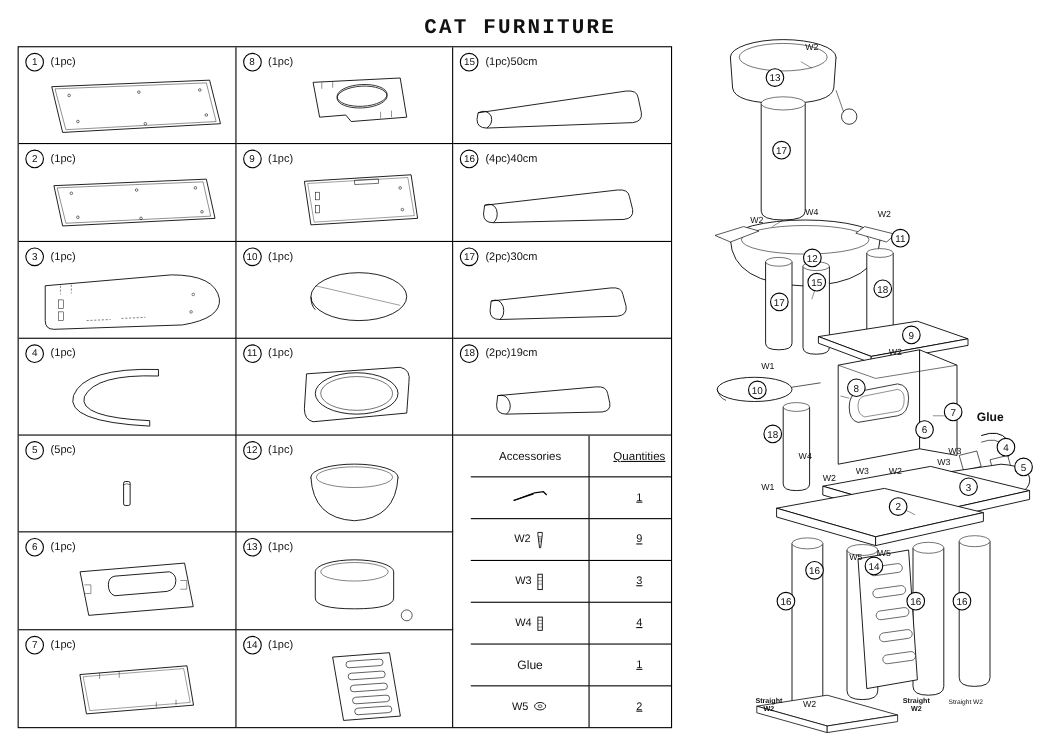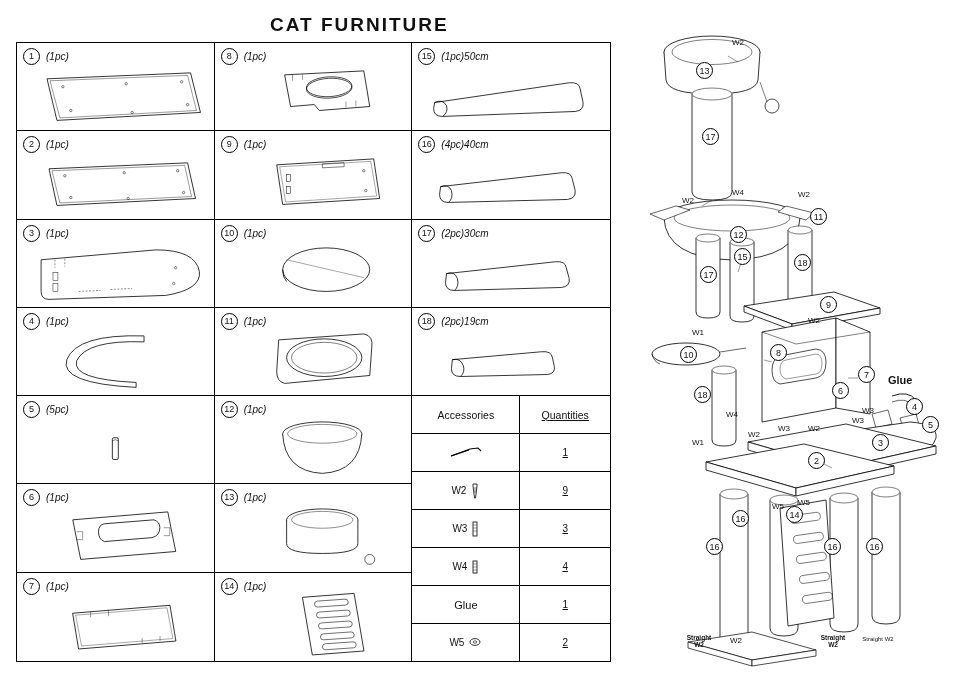--- a/index.html
+++ b/index.html
@@ -19,24 +19,24 @@
     position: relative;
     width: 960px;
     height: 679px;
   }
   
   #title {
     position: absolute;
     left: 270px;
     top: 14px;
     width: 290px;
-    text-align: left;
+    text-align: right;
     font-size: 19px;
     letter-spacing: 2px;
-    font-family: Liberation Sans, sans-serif;
+    font-family: Liberation Mono, monospace;
     font-weight: 700;
   }
   
   #parts-table {
     position: absolute;
     left: 16px;
     top: 42px;
     width: 595px;
     height: 620px;
     border: 1px solid #000;
@@ -66,31 +66,31 @@
   .numcircle {
     width: 15px; height: 15px;
     border: 1px solid #000;
     border-radius: 50%;
     font-size: 9px;
     display: flex;
     align-items: center;
     justify-content: center;
     line-height: 1;
   }
-  .qty { font-size: 10px; font-style: italic; }
+  .qty { font-size: 10px; }
   .art {
     position: absolute;
     left: 0; top: 18px;
     width: 100%;
     height: calc(100% - 18px);
   }
   
   #acc-table {
     position: absolute;
-    left: 0; top: 0;
+    left: 16px; top: 0;
     width: 100%;
     height: 100%;
     border-collapse: collapse;
     font-size: 10px;
   }
   #acc-table td, #acc-table th {
     border: 1px solid #000;
     text-align: center;
     padding: 0;
     font-weight: normal;

